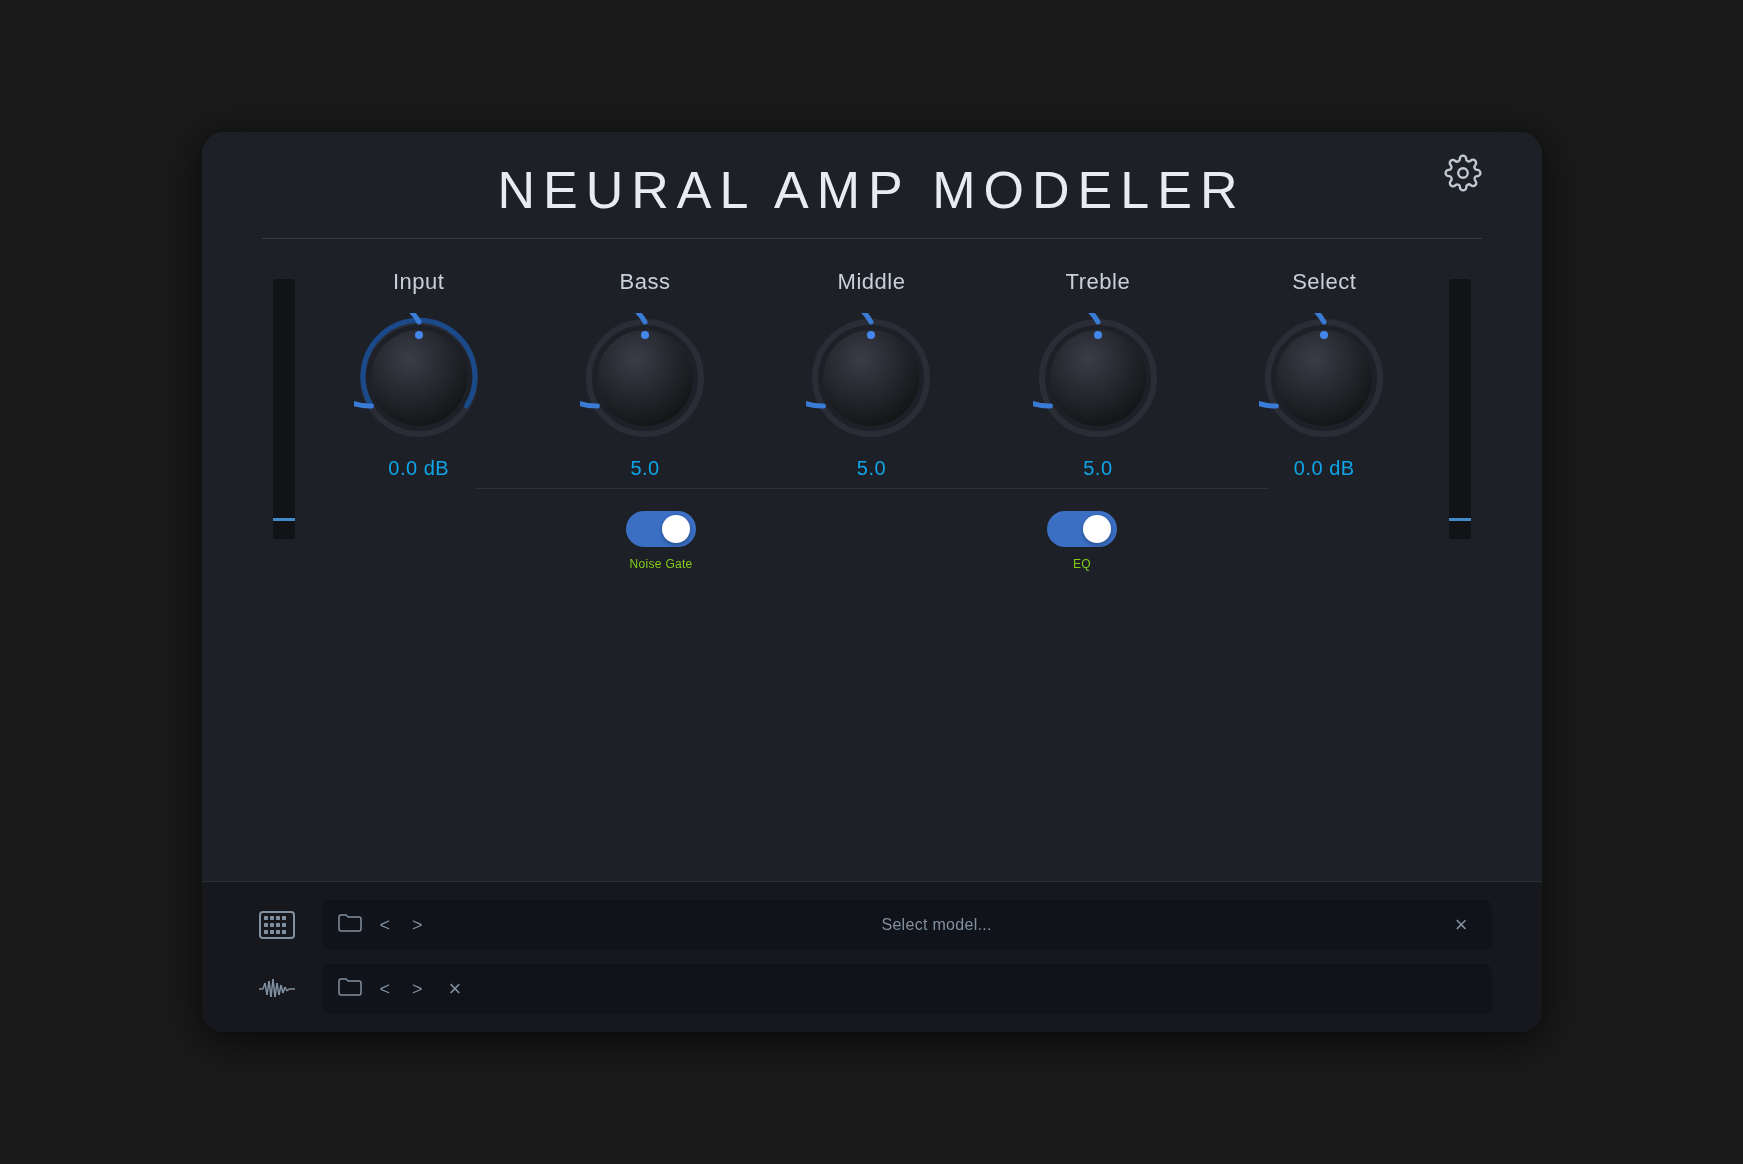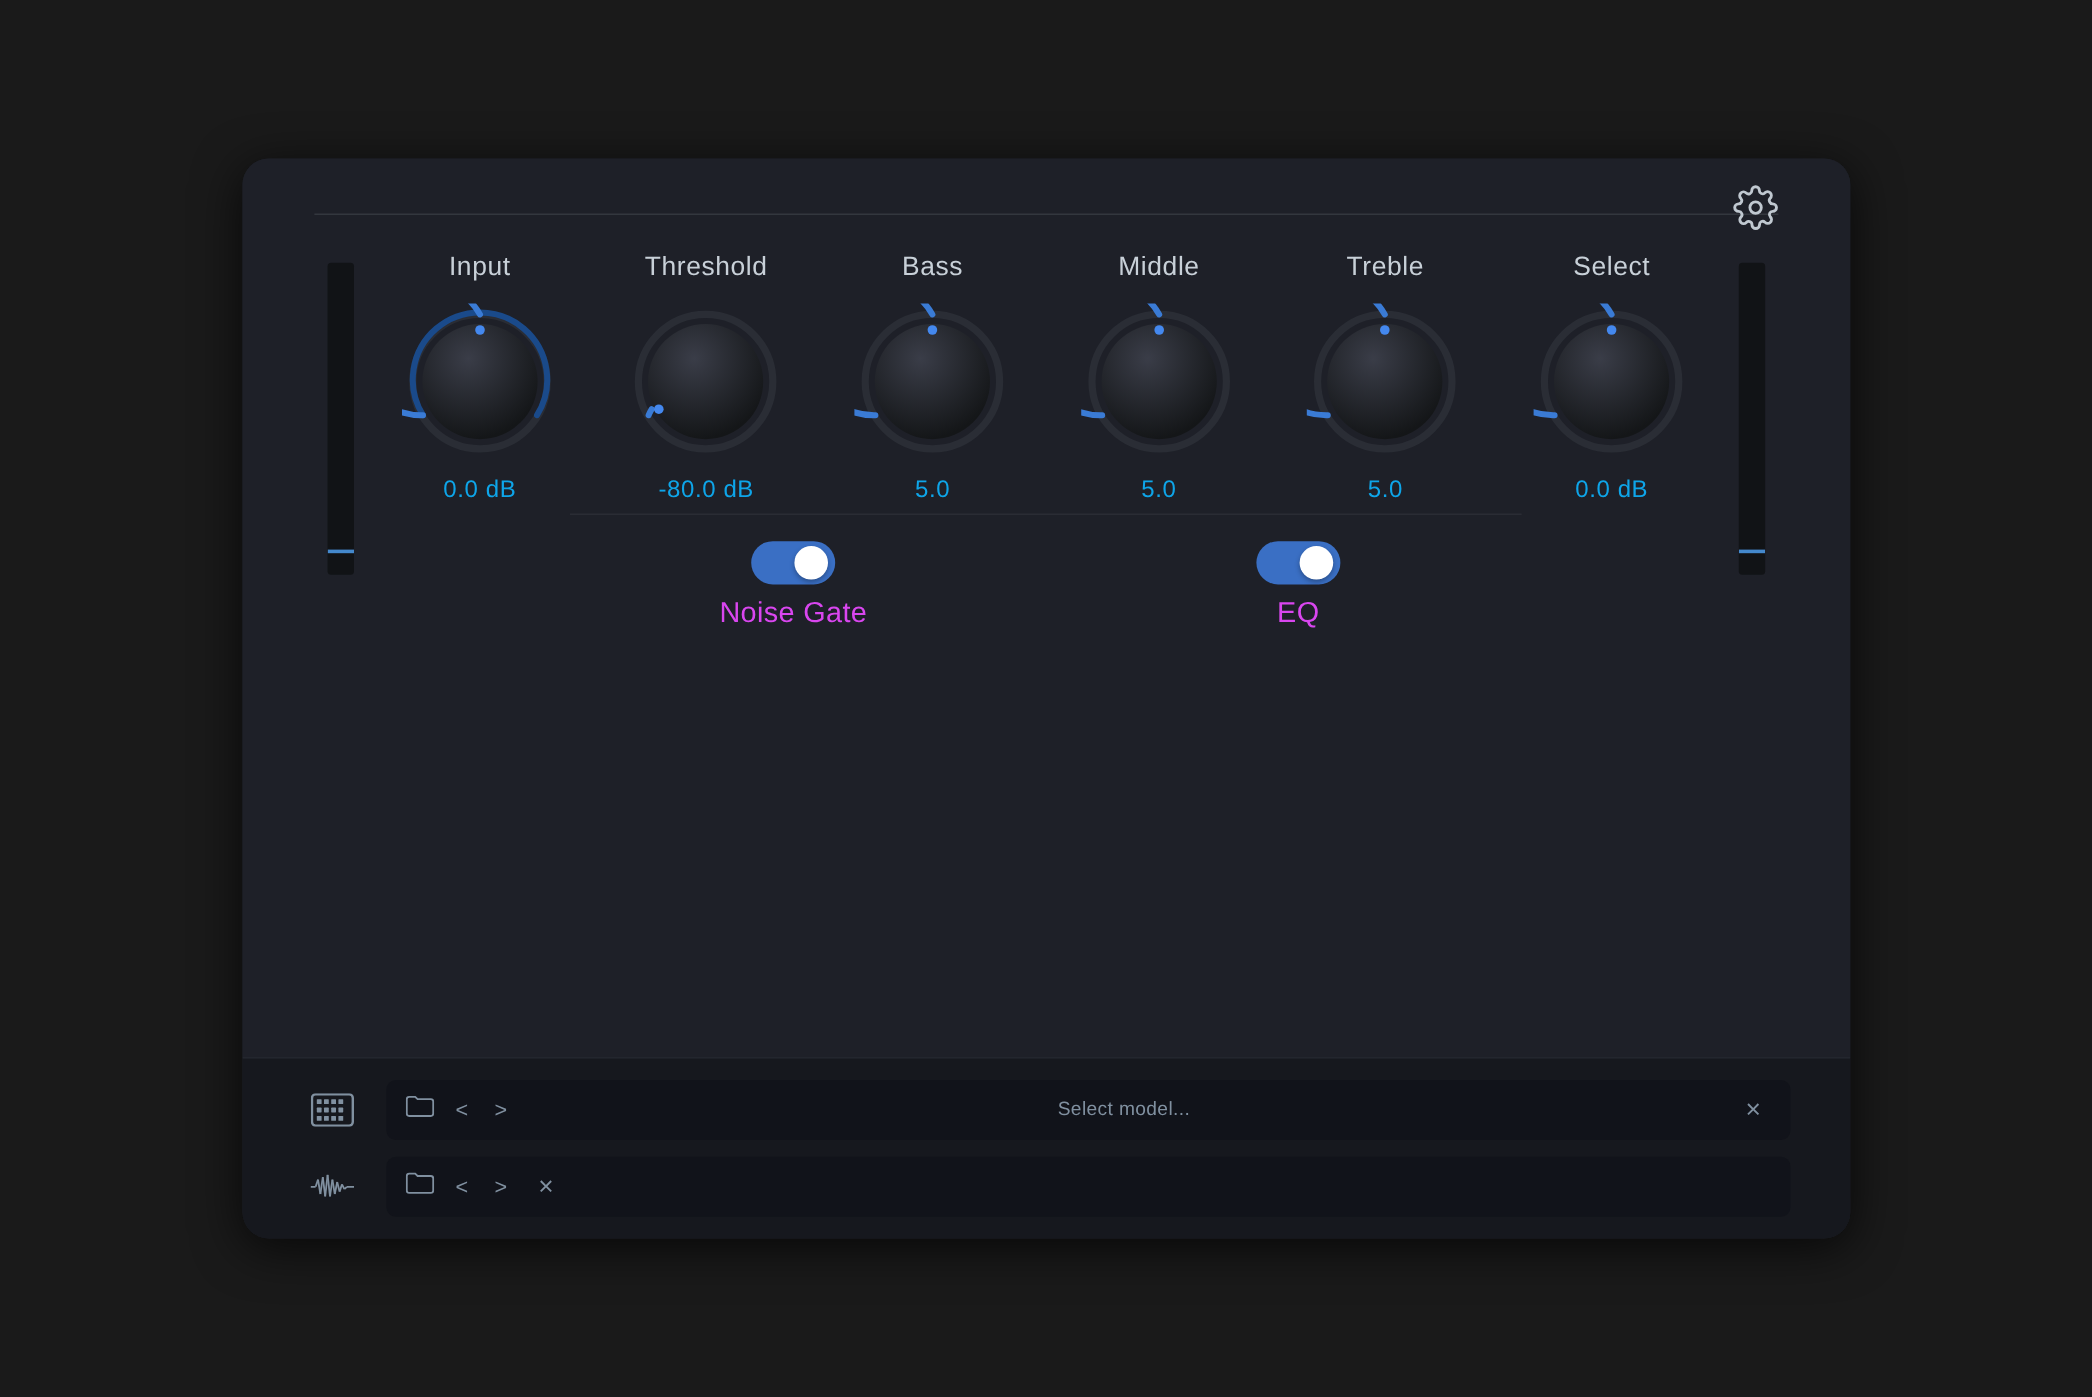--- a/index.html
+++ b/index.html
@@ -187,22 +187,22 @@
       width: 28px;
       height: 28px;
       background: white;
       border-radius: 50%;
       top: 4px;
       right: 6px;
       box-shadow: 0 2px 4px rgba(0,0,0,0.3);
     }
 
     .toggle-label {
-      font-size: 24px;
-      color: #d946ef;
+      font-size: 12px;
+      color: #84cc16;
       letter-spacing: 0.3px;
     }
 
     
     .bottom-section {
       background: #16181e;
       padding: 18px 50px;
       display: flex;
       flex-direction: column;
       gap: 14px;
@@ -265,20 +265,21 @@
       cursor: pointer;
     }
   </style>
 </head>
 <body>
 
 <div class="plugin-container">
 
   <div class="top-section">
     <div class="header">
+      <h1 class="app-title">NEURAL AMP MODELER</h1>
       <div class="settings-icon">
         <svg viewBox="0 0 24 24" fill="none" stroke="currentColor" stroke-width="1.5">
           <circle cx="12" cy="12" r="3"></circle>
           <path d="M19.4 15a1.65 1.65 0 0 0 .33 1.82l.06.06a2 2 0 0 1-2.83 2.83l-.06-.06a1.65 1.65 0 0 0-1.82-.33 1.65 1.65 0 0 0-1 1.51V21a2 2 0 0 1-4 0v-.09A1.65 1.65 0 0 0 9 19.4a1.65 1.65 0 0 0-1.82.33l-.06.06a2 2 0 0 1-2.83-2.83l.06-.06A1.65 1.65 0 0 0 4.68 15a1.65 1.65 0 0 0-1.51-1H3a2 2 0 0 1 0-4h.09A1.65 1.65 0 0 0 4.6 9a1.65 1.65 0 0 0-.33-1.82l-.06-.06a2 2 0 0 1 2.83-2.83l.06.06A1.65 1.65 0 0 0 9 4.68a1.65 1.65 0 0 0 1-1.51V3a2 2 0 0 1 4 0v.09a1.65 1.65 0 0 0 1 1.51 1.65 1.65 0 0 0 1.82-.33l.06-.06a2 2 0 0 1 2.83 2.83l-.06.06A1.65 1.65 0 0 0 19.4 9a1.65 1.65 0 0 0 1.51 1H21a2 2 0 0 1 0 4h-.09a1.65 1.65 0 0 0-1.51 1z"></path>
         </svg>
       </div>
     </div>
 
     <div class="divider-line"></div>
 
@@ -310,40 +311,20 @@
                     <stop offset="100%" stop-color="#141618"></stop>
                   </radialGradient>
                 </defs>
 
                 <circle cx="65" cy="22" r="4" fill="#4488ee"></circle>
               </svg>
             </div>
             <div class="knob-value">0.0 dB</div>
           </div>
 
-          <div class="knob-unit">
-            <div class="knob-label">Threshold</div>
-            <div class="knob-wrapper">
-              <svg class="knob-svg" viewBox="0 0 130 130">
-                <defs>
-                  <radialGradient id="knobGrad2" cx="40%" cy="30%" r="70%">
-                    <stop offset="0%" stop-color="#3a3d48"></stop>
-                    <stop offset="100%" stop-color="#141618"></stop>
-                  </radialGradient>
-                </defs>
-                <circle cx="65" cy="65" r="56" fill="none" stroke="#2a2d35" stroke-width="6"></circle>
-
-                <path d="M 17.5 93 A 56 56 0 0 1 20 88" fill="none" stroke="#3a7bd5" stroke-width="5" stroke-linecap="round"></path>
-                <circle cx="65" cy="65" r="48" fill="url(#knobGrad2)"></circle>
-
-                <circle cx="26" cy="88" r="4" fill="#4488ee"></circle>
-              </svg>
-            </div>
-            <div class="knob-value">-80.0 dB</div>
-          </div>
 
           <div class="knob-unit">
             <div class="knob-label">Bass</div>
             <div class="knob-wrapper">
               <svg class="knob-svg" viewBox="0 0 130 130">
                 <defs>
                   <radialGradient id="knobGrad3" cx="40%" cy="30%" r="70%">
                     <stop offset="0%" stop-color="#3a3d48"></stop>
                     <stop offset="100%" stop-color="#141618"></stop>
                   </radialGradient>

